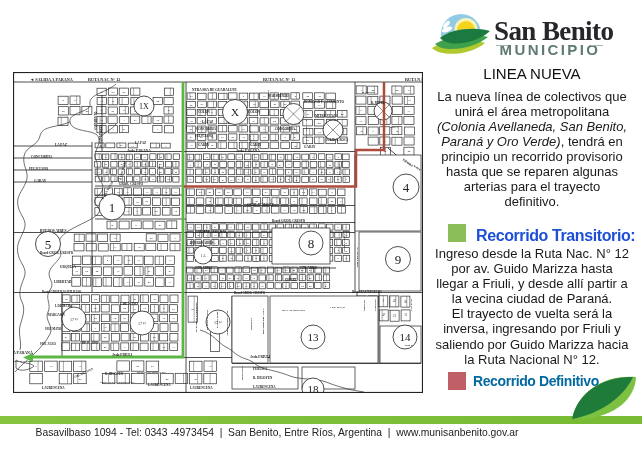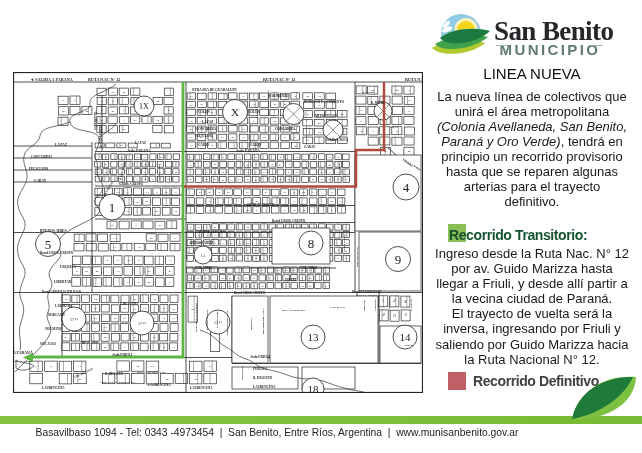--- a/index.html
+++ b/index.html
@@ -1661,27 +1661,27 @@
 <div class="abs" style="left:496px;top:44.5px;width:12px;height:1.8px;background:#9FBBAD"></div>
 
 <div class="abs" style="left:591px;top:44.5px;width:12px;height:1.8px;background:#9FBBAD"></div>
 
 <div class="abs" style="left:432px;top:65px;width:200px;text-align:center;font-weight:normal;font-size:15px;color:#111">LINEA NUEVA</div>
 
 <div class="abs" style="left:430px;top:89px;width:204px;text-align:center;font-size:13px;line-height:15px;color:#1a1a1a;white-space:nowrap">La nueva línea de colectivos que<br>unirá el área metropolitana<br><i>(Colonia Avellaneda, San Benito,</i><br><i>Paraná y Oro Verde)</i>, tendrá en<br>principio un recorrido provisorio<br>hasta que se reparen algunas<br>arterias para el trayecto<br>definitivo.</div>
 
 <div class="abs" style="left:448px;top:224px;width:18px;height:18px;background:#8CBE58"></div>
 
-<div class="abs" style="left:449px;top:227px;font-weight:bold;font-size:14px;color:#14532d;letter-spacing:-0.4px">Recorrido Transitorio:</div>
+<div class="abs" style="left:476px;top:227px;font-weight:bold;font-size:16px;color:#1d4ed8;letter-spacing:-0.4px">Recorrido Transitorio:</div>
 
 <div class="abs" style="left:430px;top:246px;width:204px;text-align:center;font-size:13px;line-height:15.1px;color:#1a1a1a;white-space:nowrap">Ingreso desde la Ruta Nac. N° 12<br>por av. Guido Marizza hasta<br>llegar a Friuli, y desde allí partir a<br>la vecina ciudad de Paraná.<br>El trayecto de vuelta será la<br>inversa, ingresando por Friuli y<br>saliendo por Guido Marizza hacia<br>la Ruta Nacional N° 12.</div>
 
 <div class="abs" style="left:448px;top:372px;width:18px;height:18px;background:#C05F66"></div>
 
-<div class="abs" style="left:473px;top:373px;font-weight:bold;font-size:14px;color:#404040;letter-spacing:-0.4px">Recorrido Definitivo</div>
+<div class="abs" style="left:473px;top:373px;font-weight:bold;font-size:14px;color:#0369a1;letter-spacing:-0.4px">Recorrido Definitivo</div>
 
 <div class="abs" style="left:0;top:416px;width:642px;height:8px;background:linear-gradient(90deg,#86C440,#76BB33)"></div>
 
 <svg class="abs" style="left:553px;top:371px" width="89" height="56" viewBox="0 0 89 56">
 <path d="M19 48 C25 19 54 3 83 6 C82 32 54 50 19 48 Z" fill="#7DC142"></path>
 <path d="M19 48 C24 21 51 5 80 6 C71 26 47 43 19 48 Z" fill="#1E7B39"></path>
 </svg>
 
 <div class="abs" style="left:0;top:427px;width:554px;text-align:center;font-size:10.3px;color:#222">Basavilbaso 1094 - Tel: 0343 -4973454&nbsp; | &nbsp;San Benito, Entre Ríos, Argentina&nbsp; | &nbsp;www.munisanbenito.gov.ar</div>
 </body></html>

